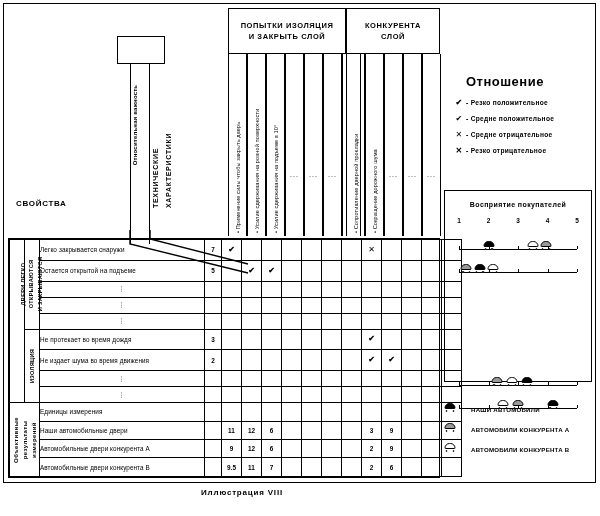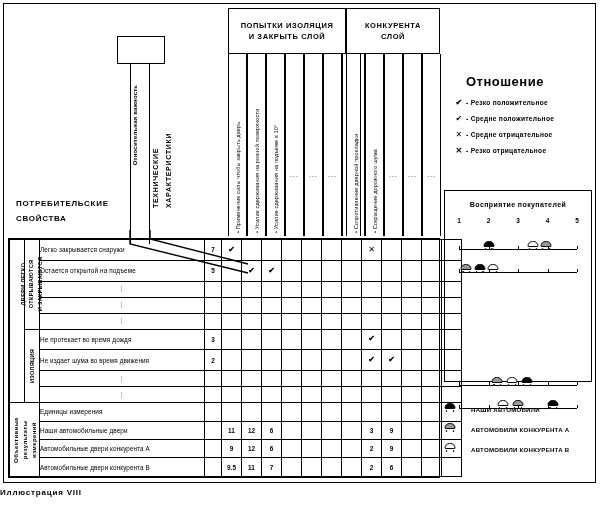--- a/index.html
+++ b/index.html
@@ -99,21 +99,21 @@
              border-radius:5px 5px 1px 1px;box-sizing:border-box;}
   .car .w1,.car .w2{position:absolute;bottom:-1.5px;width:2.2px;height:2.2px;
                     border:1.1px solid #000;border-radius:50%;background:#fff;
                     box-sizing:border-box;}
   .car .w1{left:1px;} .car .w2{right:1px;}
 
   .car-legend{position:absolute;left:450px;top:404px;width:146px;}
   .cl-item{display:flex;align-items:center;margin-bottom:10px;}
   .cl-item .lbl{font-size:6.1px;font-weight:bold;letter-spacing:.25px;
                 margin-left:8px;}
-  .caption{position:absolute;left:0;top:488px;width:484px;text-align:left;
+  .caption{position:absolute;left:0;top:488px;width:484px;text-align:center;
            font-size:8px;font-weight:bold;letter-spacing:.8px;}
 </style>
 </head>
 <body>
 
 <div class="frame"></div>
 
 <div class="grp-hdr" id="grpA">
   <div id="grpATitle">
       <div>ПОПЫТКИ ИЗОЛЯЦИЯ</div>
@@ -185,21 +185,20 @@
 <svg class="funnel" viewBox="0 0 150 44">
   <path d="M30,0 L30,14 L148,43" fill="none" stroke="#000" stroke-width="1.4"></path>
   <path d="M50,0 L50,9 L148,34" fill="none" stroke="#000" stroke-width="1.4"></path>
 </svg>
 <div class="techlab">
   <div>ТЕХНИЧЕСКИЕ</div>
   <div>ХАРАКТЕРИСТИКИ</div>
 </div>
 
 <div class="cust-title">
-  <div>ПОТРЕБИТЕЛЬСКИЕ</div>
   <div>СВОЙСТВА</div>
 </div>
 
 <div class="matrix">
   <table class="m">
       <tbody id="mbody">
         <tr>
           <td class="secLab" rowspan="9"></td>
           <td class="subLab" rowspan="5">
             <span>

